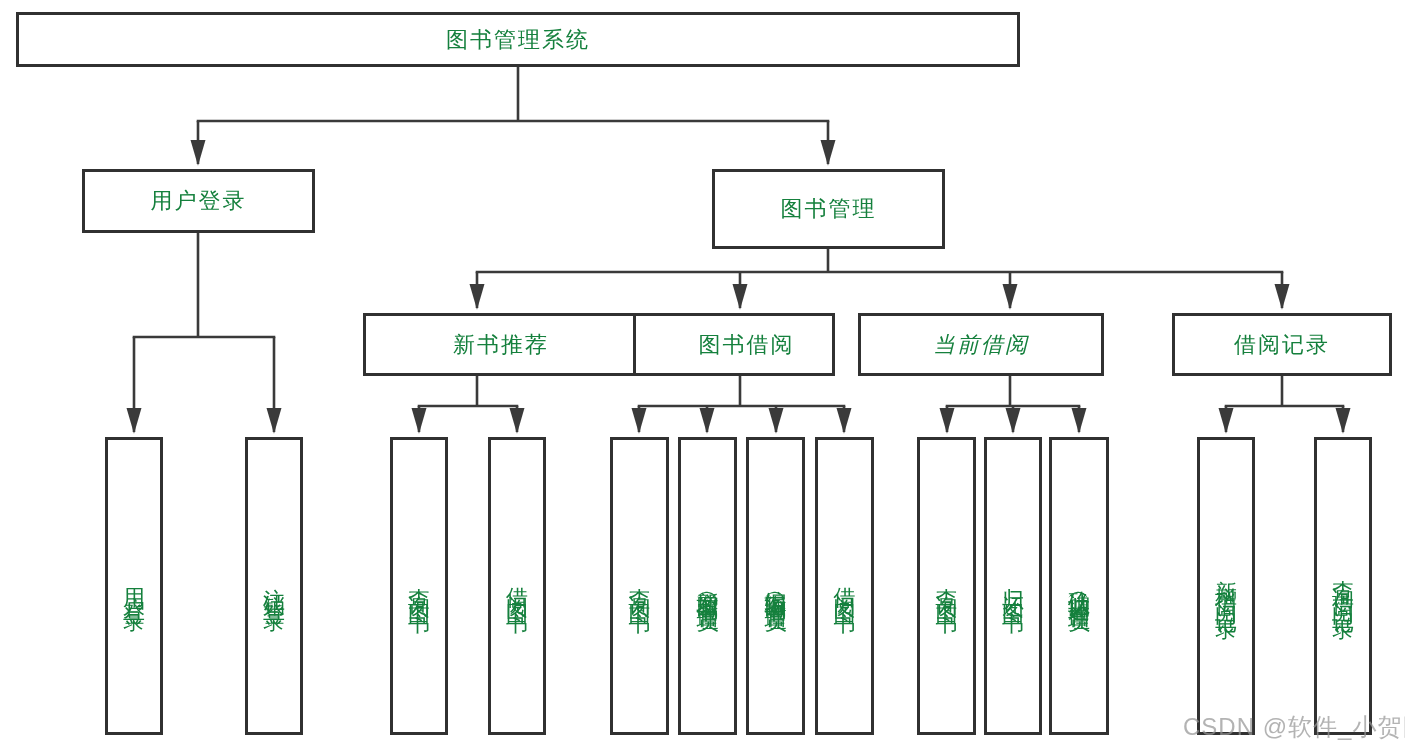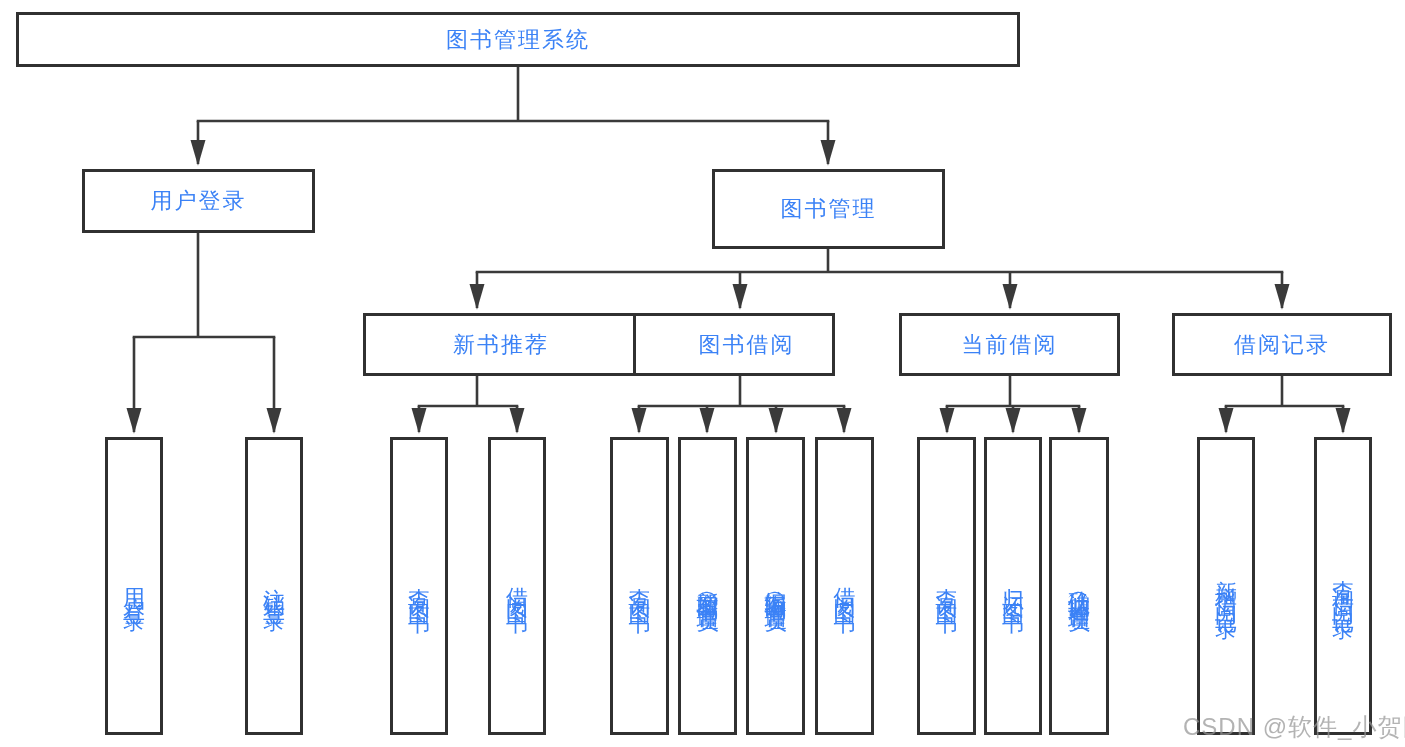--- a/index.html
+++ b/index.html
@@ -22,21 +22,21 @@
     z-index: 1;
   }
   .node {
     position: absolute;
     box-sizing: border-box;
     background: #ffffff;
     border: 3px solid #313131;
     display: flex;
     align-items: center;
     justify-content: center;
-    color: #3b82f6;
+    color: #15803d;
     font-size: 22px;
     letter-spacing: 2px;
     z-index: 2;
     white-space: nowrap;
   }
   .leaf {
     writing-mode: vertical-rl;
     text-orientation: mixed;
     letter-spacing: 8px;
     line-height: 1;
@@ -46,21 +46,21 @@
     letter-spacing: 3px;
   }
   
   .n-root   { left: 16px;  top: 12px;  width: 1004px; height: 55px; }
   
   .n-ulogin { left: 82px;  top: 169px; width: 233px; height: 64px; }
   .n-bmgmt  { left: 712px; top: 169px; width: 233px; height: 80px; }
   
   .n-nbr    { left: 363px;  top: 313px; width: 276px; height: 63px; }
   .n-bb     { left: 633px;  top: 313px; width: 202px; height: 63px; padding-left: 25px; }
-  .n-cb     { left: 899px;  top: 313px; width: 221px; height: 63px; }
+  .n-cb     { left: 858px;  top: 313px; width: 246px; height: 63px; font-style: italic; }
   .n-br     { left: 1172px; top: 313px; width: 220px; height: 63px; }
   
   .leaf { top: 437px; height: 298px; }
   .l-1  { left: 105px;  width: 58px; }
   .l-2  { left: 245px;  width: 58px; }
   .l-3  { left: 390px;  width: 58px; }
   .l-4  { left: 488px;  width: 58px; }
   .l-5  { left: 610px;  width: 59px; }
   .l-6  { left: 678px;  width: 59px; }
   .l-7  { left: 746px;  width: 59px; }

